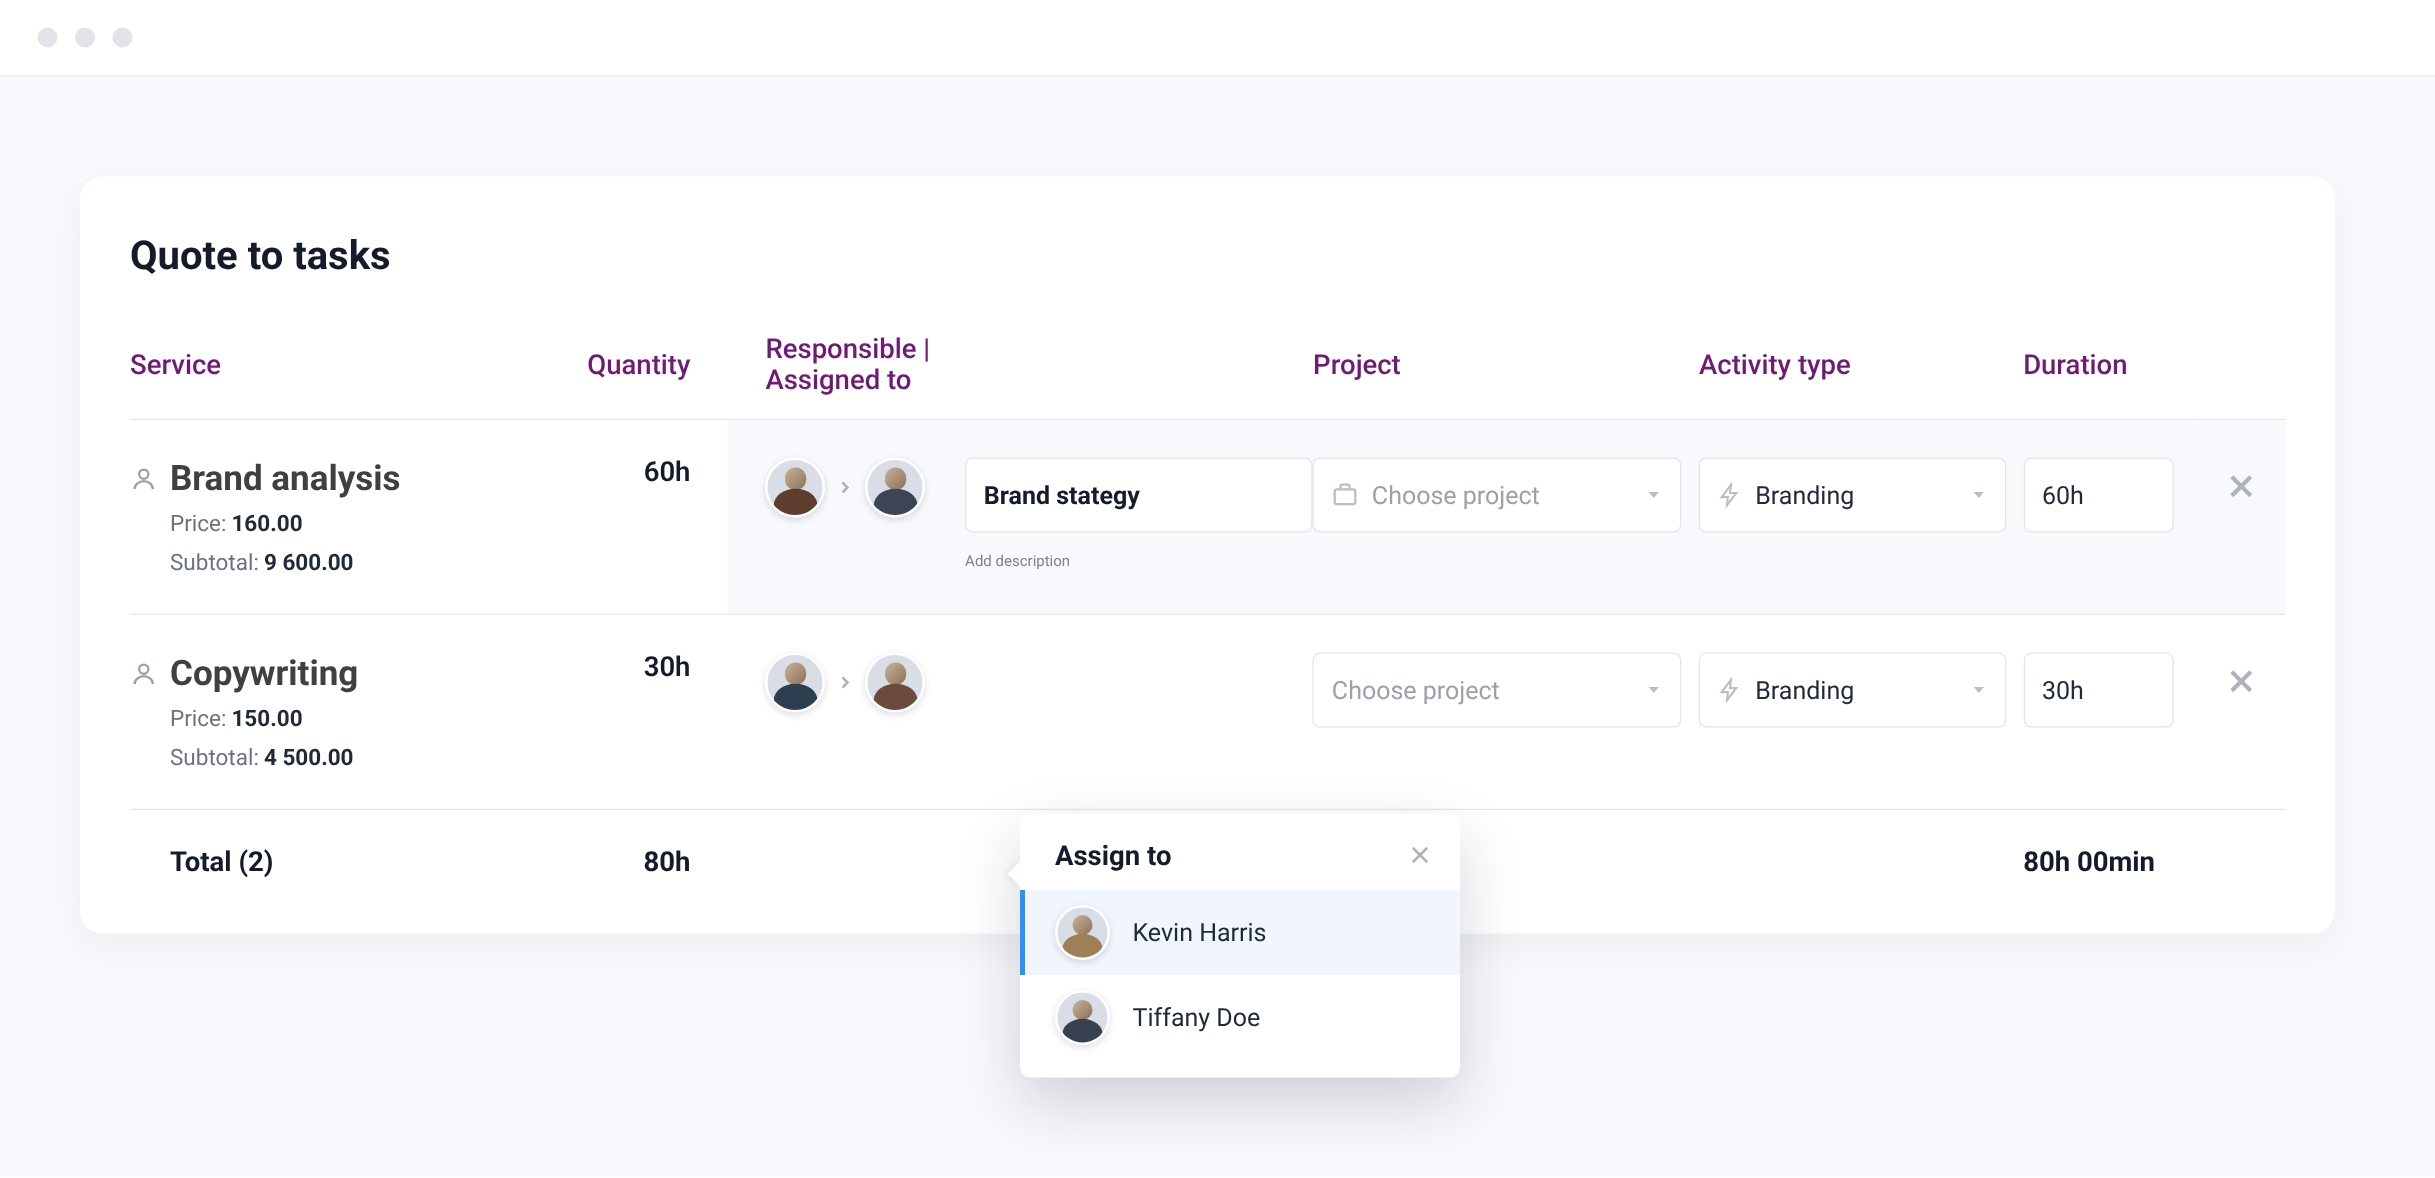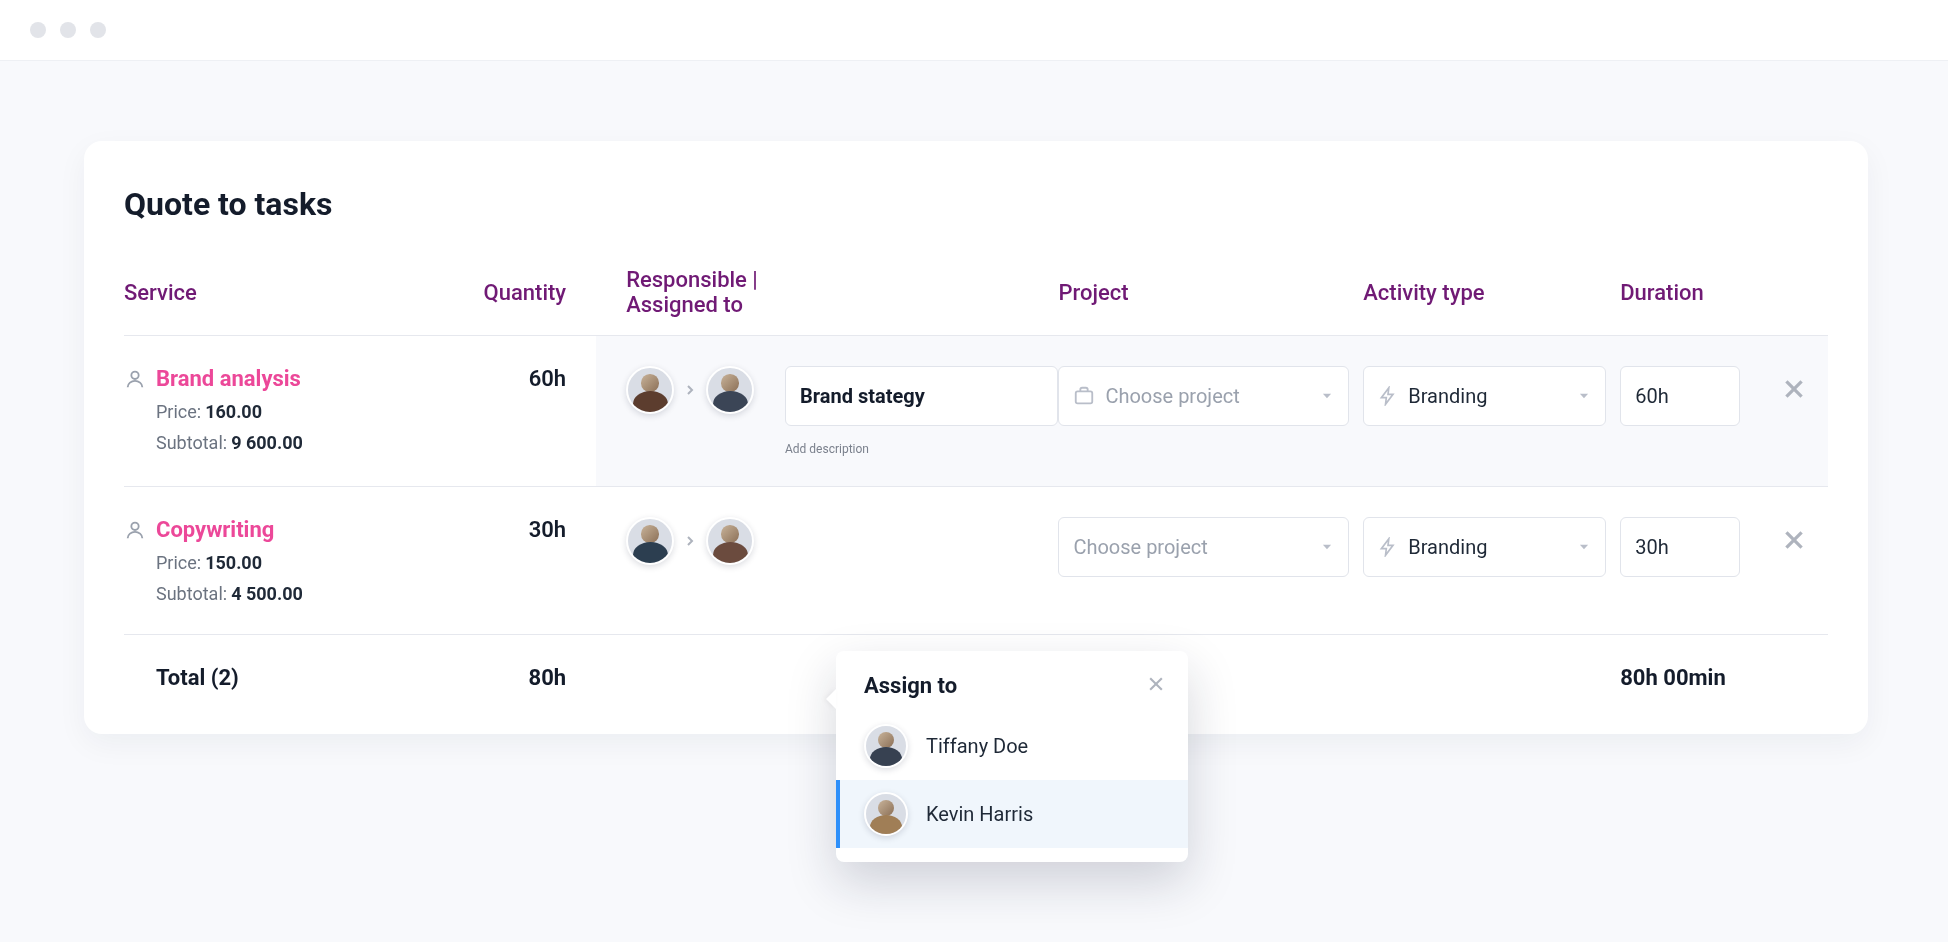--- a/index.html
+++ b/index.html
@@ -21,21 +21,21 @@
   }
   .traffic-dot {
     width: 16px;
     height: 16px;
     border-radius: 50%;
     background: #e2e4e9;
   }
   .app-surface {
     background: #f8f9fc;
     height: calc(942px - 60px);
-    padding: 80px 80px 0 84px;
+    padding: 80px 80px 0 64px;
     border-top: 1px solid #eef0f4;
   }
   .card {
     background: #ffffff;
     border-radius: 18px;
     box-shadow: 0 10px 30px rgba(20, 30, 55, 0.05);
     padding: 44px 40px 44px 40px;
     position: relative;
   }
   .card-title {
@@ -77,23 +77,23 @@
   .service-line {
     display: flex;
     align-items: center;
     gap: 10px;
   }
   .person-outline-icon {
     width: 22px; height: 22px;
     color: #9aa1ad;
   }
   .service-name {
-    font-size: 22px;
+    font-size: 28px;
     font-weight: 700;
-    color: #ec4899;
+    color: #404040;
   }
   .meta-line {
     margin-left: 32px;
     margin-top: 10px;
     font-size: 18px;
     color: #6b7380;
   }
   .meta-line b { color: #1f2937; font-weight: 700; margin-left: 4px;}
   .qty-val {
     font-size: 22px;
@@ -428,30 +428,30 @@
       <div class="popover-arrow"></div>
       <div class="popover-header">
         <span class="popover-title">Assign to</span>
         <span class="popover-close">
           <svg width="20" height="20" viewBox="0 0 24 24" fill="none" stroke="currentColor" stroke-width="2.5">
               <line x1="5" y1="5" x2="19" y2="19"></line>
               <line x1="19" y1="5" x2="5" y2="19"></line>
             </svg>
         </span>
       </div>
+      <div class="popover-item selected">
+        <span class="avatar small c6">
+            <span class="head"></span>
+            <span class="body"></span>
+          </span>
+        <span>Kevin Harris</span>
+      </div>
       <div class="popover-item">
         <span class="avatar small c7">
             <span class="head"></span>
             <span class="body"></span>
           </span>
         <span>Tiffany Doe</span>
       </div>
-      <div class="popover-item selected">
-        <span class="avatar small c6">
-            <span class="head"></span>
-            <span class="body"></span>
-          </span>
-        <span>Kevin Harris</span>
-      </div>
     </div>
 
   </div>
 </div>
 
 </body></html>

